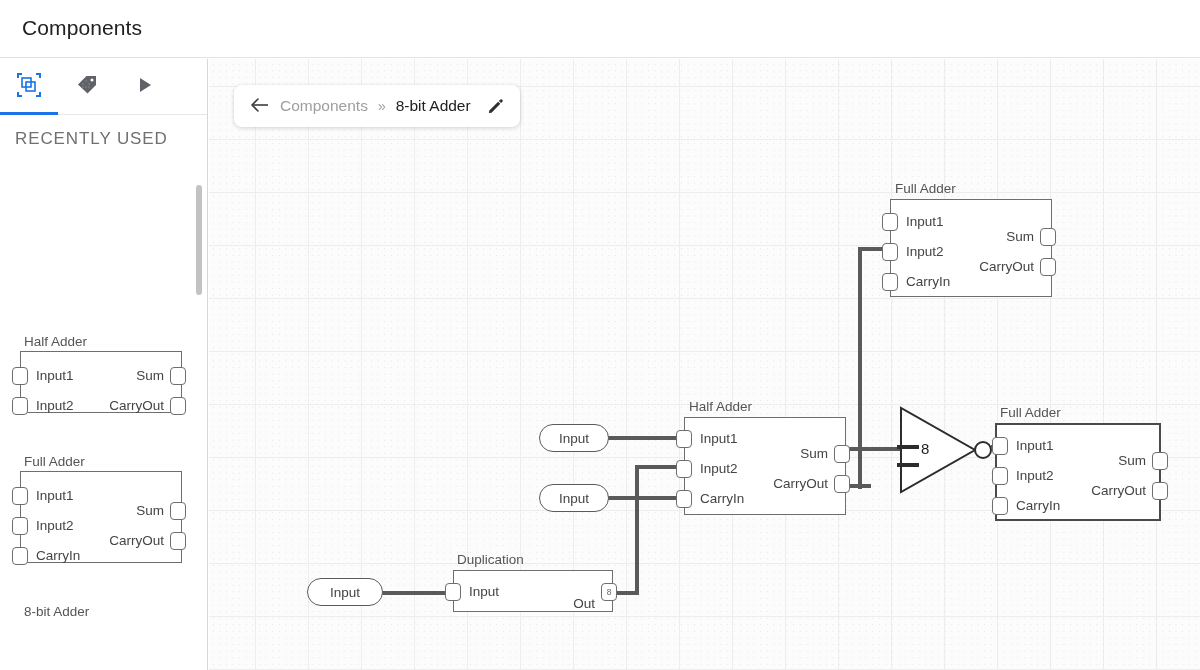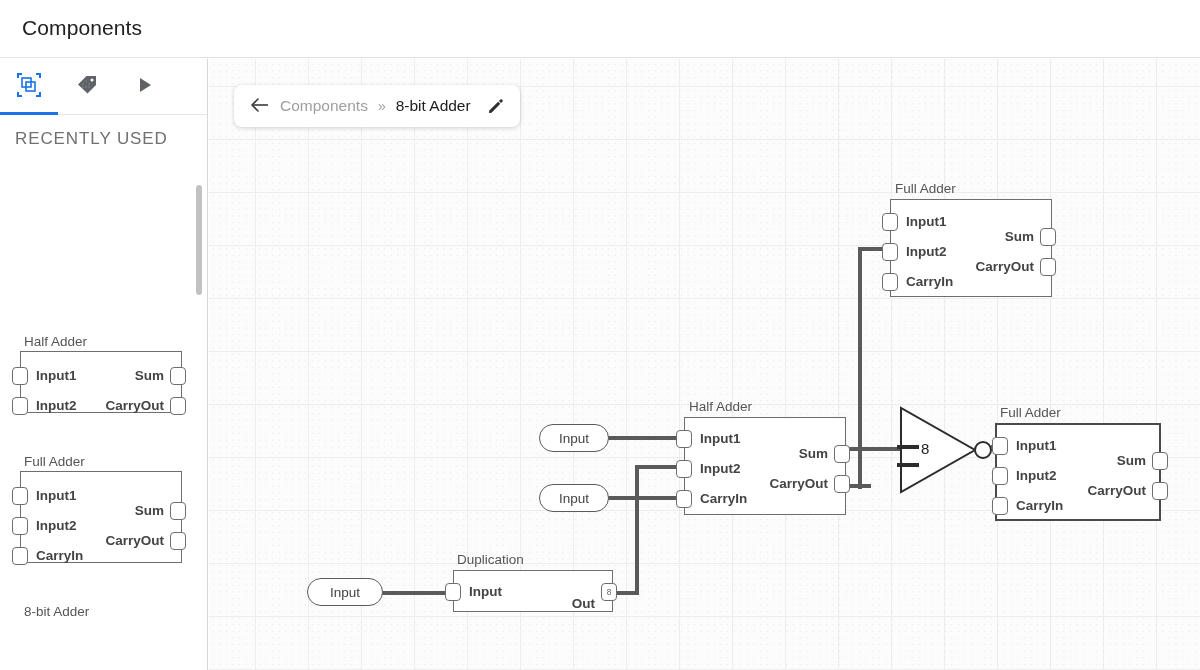--- a/index.html
+++ b/index.html
@@ -77,21 +77,21 @@
   }
   .comp-body.sel { border-width: 2.2px; border-color: #4a4a4a; }
   .pin {
     position: absolute; width: 16px; height: 18px;
     background: #fff; border: 1.6px solid #6e6e6e; border-radius: 4px;
     display: flex; align-items: center; justify-content: center;
     font-size: 9px; color: #666;
   }
   .pin.bus { font-size: 8.5px; }
   .pin-label {
-    position: absolute; font-size: 13.5px; color: #444; white-space: nowrap; font-weight: bold;
+    position: absolute; font-size: 13.5px; color: #444; white-space: nowrap;
   }
   .pin-label.right { text-align: right; }
 
   
   .sb-track {
     position: absolute; right: 5px; top: 126px;
     width: 6px; height: 110px; border-radius: 3px; background: #c2c2c2;
     cursor: pointer;
   }
 

